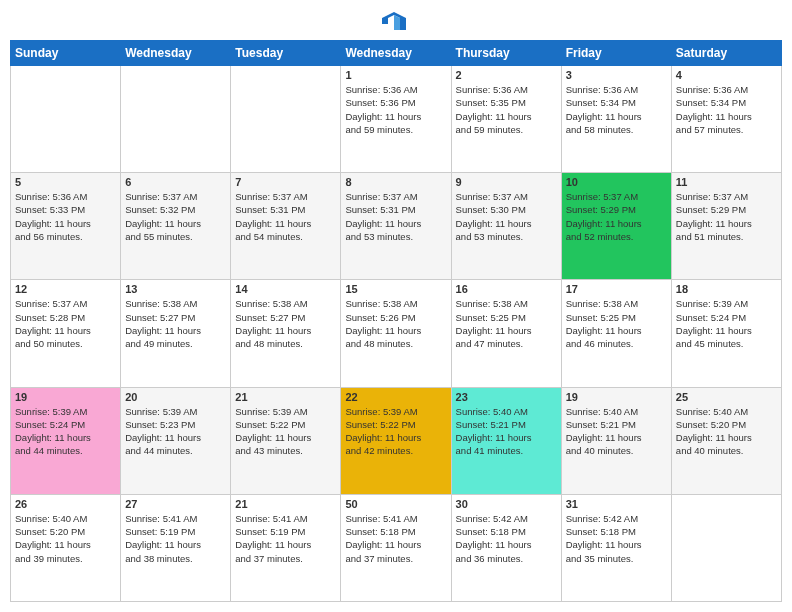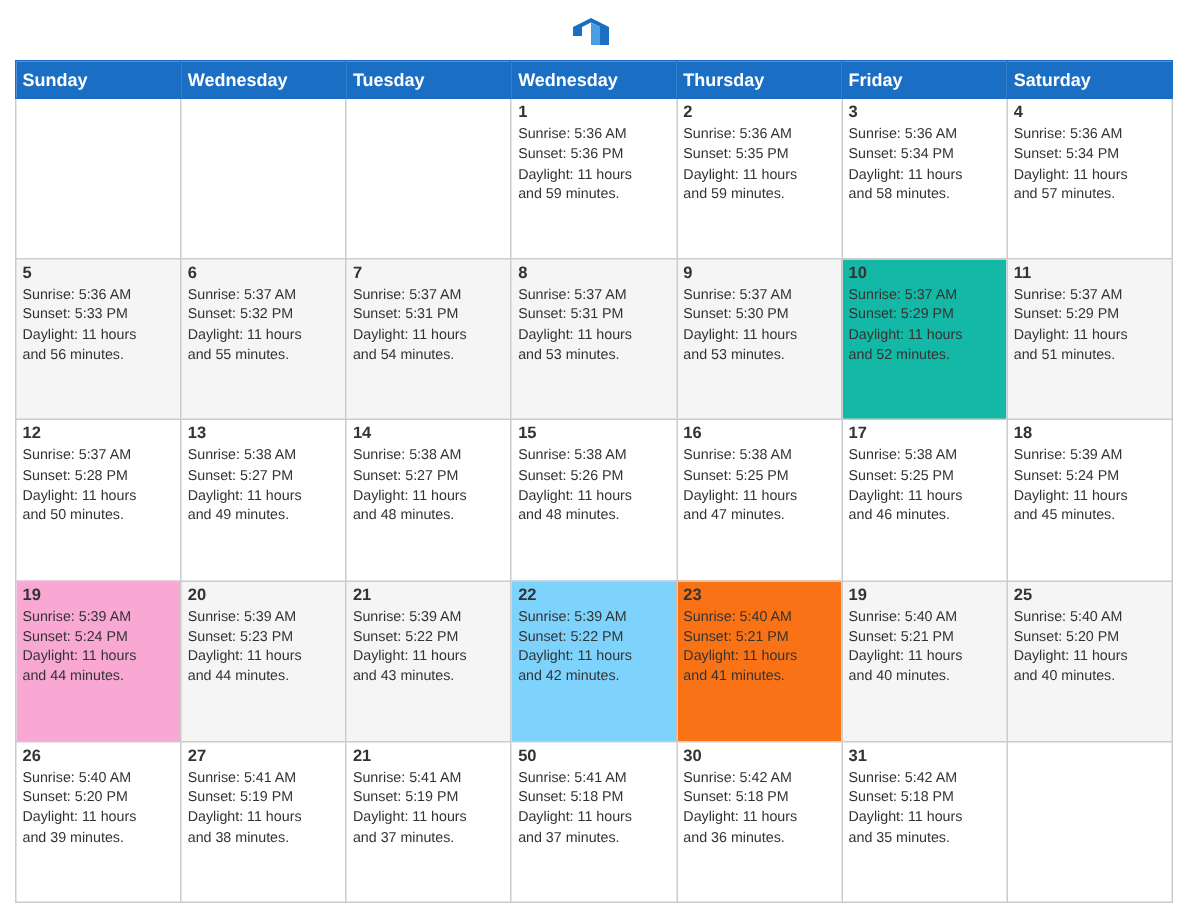--- a/index.html
+++ b/index.html
@@ -194,21 +194,21 @@
 Daylight: 11 hours
 and 53 minutes.</div>
           </td>
           <td style="background: rgb(245, 245, 245);">
             <span class="day-number">9</span>
             <div class="day-info" style="white-space: pre-line;">Sunrise: 5:37 AM
 Sunset: 5:30 PM
 Daylight: 11 hours
 and 53 minutes.</div>
           </td>
-          <td style="background: #14b8a6;">
+          <td style="background: #22c55e;">
             <span class="day-number">10</span>
             <div class="day-info" style="white-space: pre-line;">Sunrise: 5:37 AM
 Sunset: 5:29 PM
 Daylight: 11 hours
 and 52 minutes.</div>
           </td>
           <td style="background: rgb(245, 245, 245);">
             <span class="day-number">11</span>
             <div class="day-info" style="white-space: pre-line;">Sunrise: 5:37 AM
 Sunset: 5:29 PM
@@ -282,28 +282,28 @@
 Daylight: 11 hours
 and 44 minutes.</div>
           </td>
           <td style="background: rgb(245, 245, 245);">
             <span class="day-number">21</span>
             <div class="day-info" style="white-space: pre-line;">Sunrise: 5:39 AM
 Sunset: 5:22 PM
 Daylight: 11 hours
 and 43 minutes.</div>
           </td>
-          <td style="background: #7dd3fc; margin-top: 16px;">
+          <td style="background: #eab308; margin-top: 16px;">
             <span class="day-number">22</span>
             <div class="day-info" style="white-space: pre-line;">Sunrise: 5:39 AM
 Sunset: 5:22 PM
 Daylight: 11 hours
 and 42 minutes.</div>
           </td>
-          <td style="background: #f97316; margin-left: 12px;">
+          <td style="background: #5eead4; margin-left: 12px;">
             <span class="day-number">23</span>
             <div class="day-info" style="white-space: pre-line;">Sunrise: 5:40 AM
 Sunset: 5:21 PM
 Daylight: 11 hours
 and 41 minutes.</div>
           </td>
           <td style="background: rgb(245, 245, 245);">
             <span class="day-number">19</span>
             <div class="day-info" style="white-space: pre-line;">Sunrise: 5:40 AM
 Sunset: 5:21 PM

